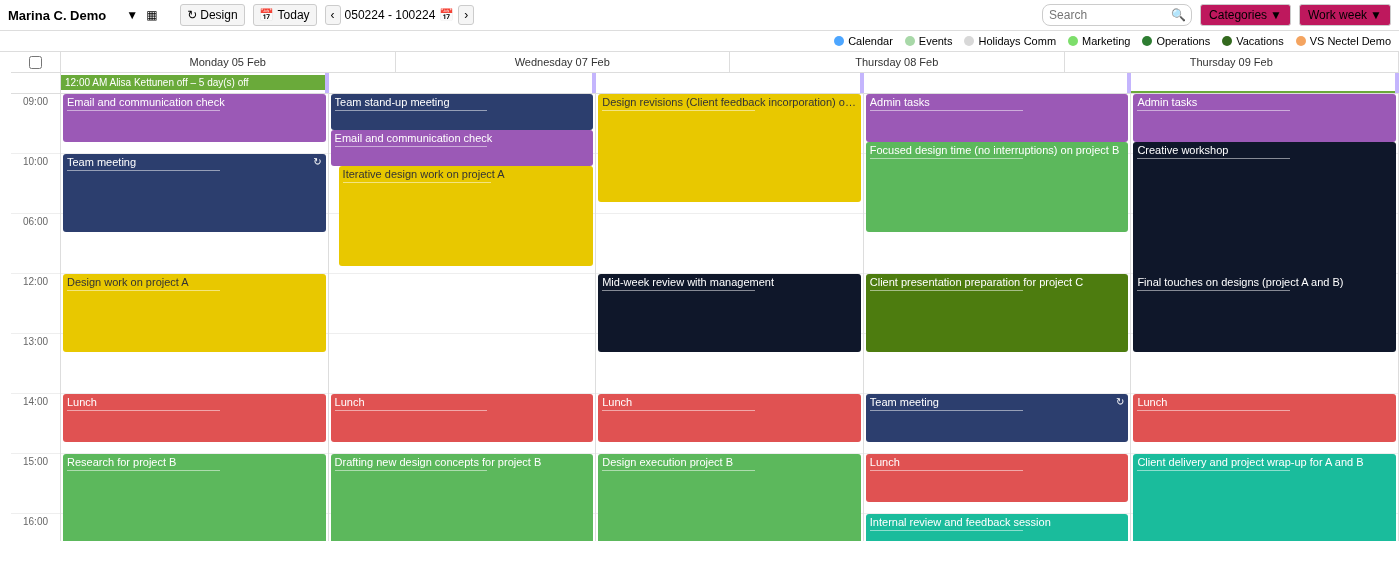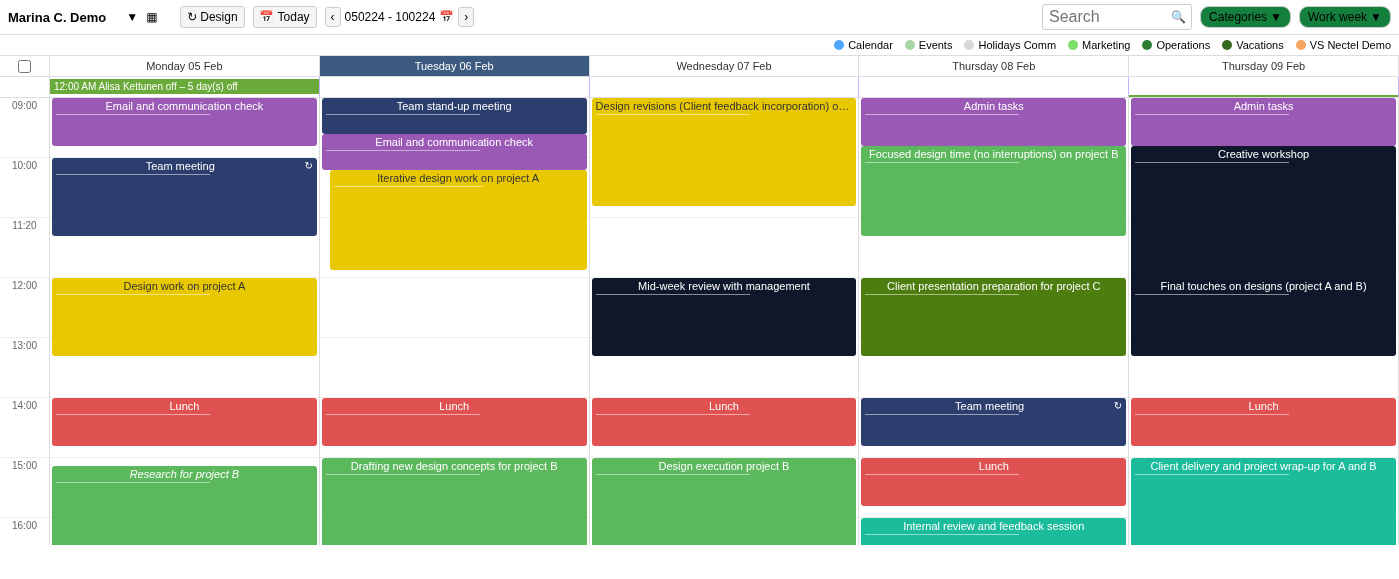--- a/index.html
+++ b/index.html
@@ -7,42 +7,42 @@
 
     
     #topbar { display: flex; align-items: center; padding: 4px 8px; border-bottom: 1px solid #ddd; background: #fff; }
     #app-title { font-size: 13px; font-weight: bold; margin-right: 12px; }
     #topbar-left { display: flex; align-items: center; gap: 8px; flex: 1; }
     #topbar-right { display: flex; align-items: center; gap: 8px; }
     .tb-btn { display: flex; align-items: center; gap: 3px; cursor: pointer; padding: 3px 6px; border: 1px solid #ccc; border-radius: 3px; background: #f5f5f5; font-size: 12px; }
     .tb-nav { display: flex; align-items: center; gap: 4px; }
     .tb-nav span { font-size: 12px; }
     .tb-arrow { cursor: pointer; padding: 2px 5px; border: 1px solid #ccc; border-radius: 3px; background: #f5f5f5; font-size: 12px; }
-    #search-box { border: 1px solid #ccc; border-radius: 3px; padding: 3px 24px 3px 6px; font-size: 16px; width: 150px; position: relative; }
+    #search-box { border: 1px solid #ccc; border-radius: 8px; padding: 3px 24px 3px 6px; font-size: 12px; width: 150px; position: relative; }
     .search-wrap { position: relative; display: flex; align-items: center; }
     .search-icon { position: absolute; right: 6px; font-size: 12px; color: #666; }
-    .dropdown-btn { display: flex; align-items: center; gap: 3px; cursor: pointer; padding: 3px 8px; border: 1px solid #ccc; border-radius: 9px; background: #15803d; font-size: 12px; }
+    .dropdown-btn { display: flex; align-items: center; gap: 3px; cursor: pointer; padding: 3px 8px; border: 1px solid #ccc; border-radius: 3px; background: #be185d; font-size: 12px; }
 
     
     #legend-row { display: flex; align-items: center; justify-content: flex-end; padding: 4px 8px; border-bottom: 1px solid #ddd; gap: 12px; }
     .legend-item { display: flex; align-items: center; gap: 4px; font-size: 11px; }
     .legend-dot { width: 10px; height: 10px; border-radius: 50%; }
 
     
-    #calendar { display: flex; flex-direction: column; height: calc(100vh - 90px); overflow: hidden; }
+    #calendar { display: flex; flex-direction: column; height: calc(100vh - 90px); overflow: hidden; padding-left: 11px; }
 
     
     #day-headers { display: flex; border-bottom: 1px solid #ddd; }
     .day-col-header { flex: 1; text-align: center; padding: 4px 2px; font-size: 11px; color: #333; border-right: 1px solid #ddd; }
     .day-col-header.today { background: #3d5a80; color: #fff; }
 
     
     #allday-row { display: flex; border-bottom: 1px solid #ddd; }
     .allday-gutter { width: 50px; min-width: 50px; border-right: 1px solid #ddd; background: #fff; font-size: 10px; color: #999; padding: 2px; }
-    .allday-cell { flex: 1; border-right: 1px solid #c4b5fd; min-height: 20px; position: relative; overflow: hidden; }
+    .allday-cell { flex: 1; border-right: 4px solid #c4b5fd; min-height: 20px; position: relative; overflow: hidden; }
     .allday-event { font-size: 10px; padding: 2px 4px; color: #fff; white-space: nowrap; overflow: hidden; text-overflow: ellipsis; }
 
     
     #time-grid { display: flex; flex: 1; overflow-y: auto; }
     .time-labels { width: 50px; min-width: 50px; border-right: 1px solid #ddd; }
     .time-label { height: 60px; border-bottom: 1px solid #eee; display: flex; align-items: flex-start; justify-content: center; padding-top: 2px; font-size: 10px; color: #666; }
     .day-columns { display: flex; flex: 1; }
     .day-col { flex: 1; border-right: 1px solid #ddd; position: relative; }
     .hour-cell { height: 60px; border-bottom: 1px solid #eee; }
 
@@ -52,21 +52,21 @@
       left: 2px;
       right: 2px;
       border-radius: 3px;
       padding: 2px 4px;
       font-size: 11px;
       color: #fff;
       overflow: hidden;
       cursor: pointer;
       z-index: 1;
     }
-    .cal-event .event-title { font-weight: 500; white-space: nowrap; overflow: hidden; text-overflow: ellipsis; text-align: center; }
+    .cal-event .event-title { font-weight: 500; white-space: nowrap; overflow: hidden; text-overflow: ellipsis; }
     .cal-event .event-underline { border-bottom: 1px solid rgba(255,255,255,0.5); margin-top: 2px; width: 60%; }
     .cal-event .event-refresh { float: right; font-size: 10px; }
     .cal-event.yellow { background: #e8c800; color: #333; }
     .cal-event.green { background: #5cb85c; }
     .cal-event.blue-dark { background: #2c3e6e; }
     .cal-event.red { background: #e05252; }
     .cal-event.purple { background: #9b59b6; }
     .cal-event.orange { background: #4d7c0f; }
     .cal-event.teal { background: #1abc9c; }
     .cal-event.cyan { background: #0f172a; }
@@ -145,21 +145,20 @@
   </div>
 
 <div id="calendar">
 
   <div id="day-headers">
     <div class="checkbox-cell">
       <input type="checkbox" style="">
     </div>
 
   <div class="day-col-header">Monday 05 Feb</div>
-      <div class="day-col-header today">Tuesday 06 Feb</div>
       <div class="day-col-header">Wednesday 07 Feb</div>
       <div class="day-col-header">Thursday 08 Feb</div>
       <div class="day-col-header">Thursday 09 Feb</div>
     </div>
 
   <div id="allday-row">
     <div class="allday-gutter"></div>
 
   <div class="allday-cell" style="position: relative;">
         <div class="allday-event" style="background: rgb(106, 170, 58); width: 400%; position: absolute; left: 0px; top: 2px;">12:00 AM Alisa Kettunen off – 5 day(s) off</div>
@@ -169,21 +168,21 @@
       <div class="allday-cell"></div>
       <div class="allday-cell" style="position: relative;">
         <div class="allday-event" style="background: rgb(106, 170, 58); width: 100%; position: absolute; left: 0px; top: 2px; margin-top: 16px;">12:00 AM Day off – 1 day(s) off</div>
       </div>
     </div>
 
   <div id="time-grid">
     <div class="time-labels" id="time-labels-col">
         <div class="time-label">09:00</div>
         <div class="time-label">10:00</div>
-        <div class="time-label">11:20</div>
+        <div class="time-label">06:00</div>
         <div class="time-label">12:00</div>
         <div class="time-label">13:00</div>
         <div class="time-label">14:00</div>
         <div class="time-label">15:00</div>
         <div class="time-label">16:00</div>
       </div>
     <div class="day-columns" id="day-columns-wrap">
         <div class="day-col">
           <div class="hour-cell"></div>
           <div class="hour-cell"></div>
@@ -203,21 +202,21 @@
             <div class="event-underline"></div>
           </div>
           <div class="cal-event yellow" style="top: 180px; height: 78px;">
             <div class="event-title">Design work on project A</div>
             <div class="event-underline"></div>
           </div>
           <div class="cal-event red" style="top: 300px; height: 48px;">
             <div class="event-title">Lunch</div>
             <div class="event-underline"></div>
           </div>
-          <div class="cal-event green" style="top: 368px; height: 90px; font-style: italic;">
+          <div class="cal-event green" style="top: 360px; height: 90px;">
             <div class="event-title">Research for project B</div>
             <div class="event-underline"></div>
           </div>
         </div>
         <div class="day-col">
           <div class="hour-cell"></div>
           <div class="hour-cell"></div>
           <div class="hour-cell"></div>
           <div class="hour-cell"></div>
           <div class="hour-cell"></div>

